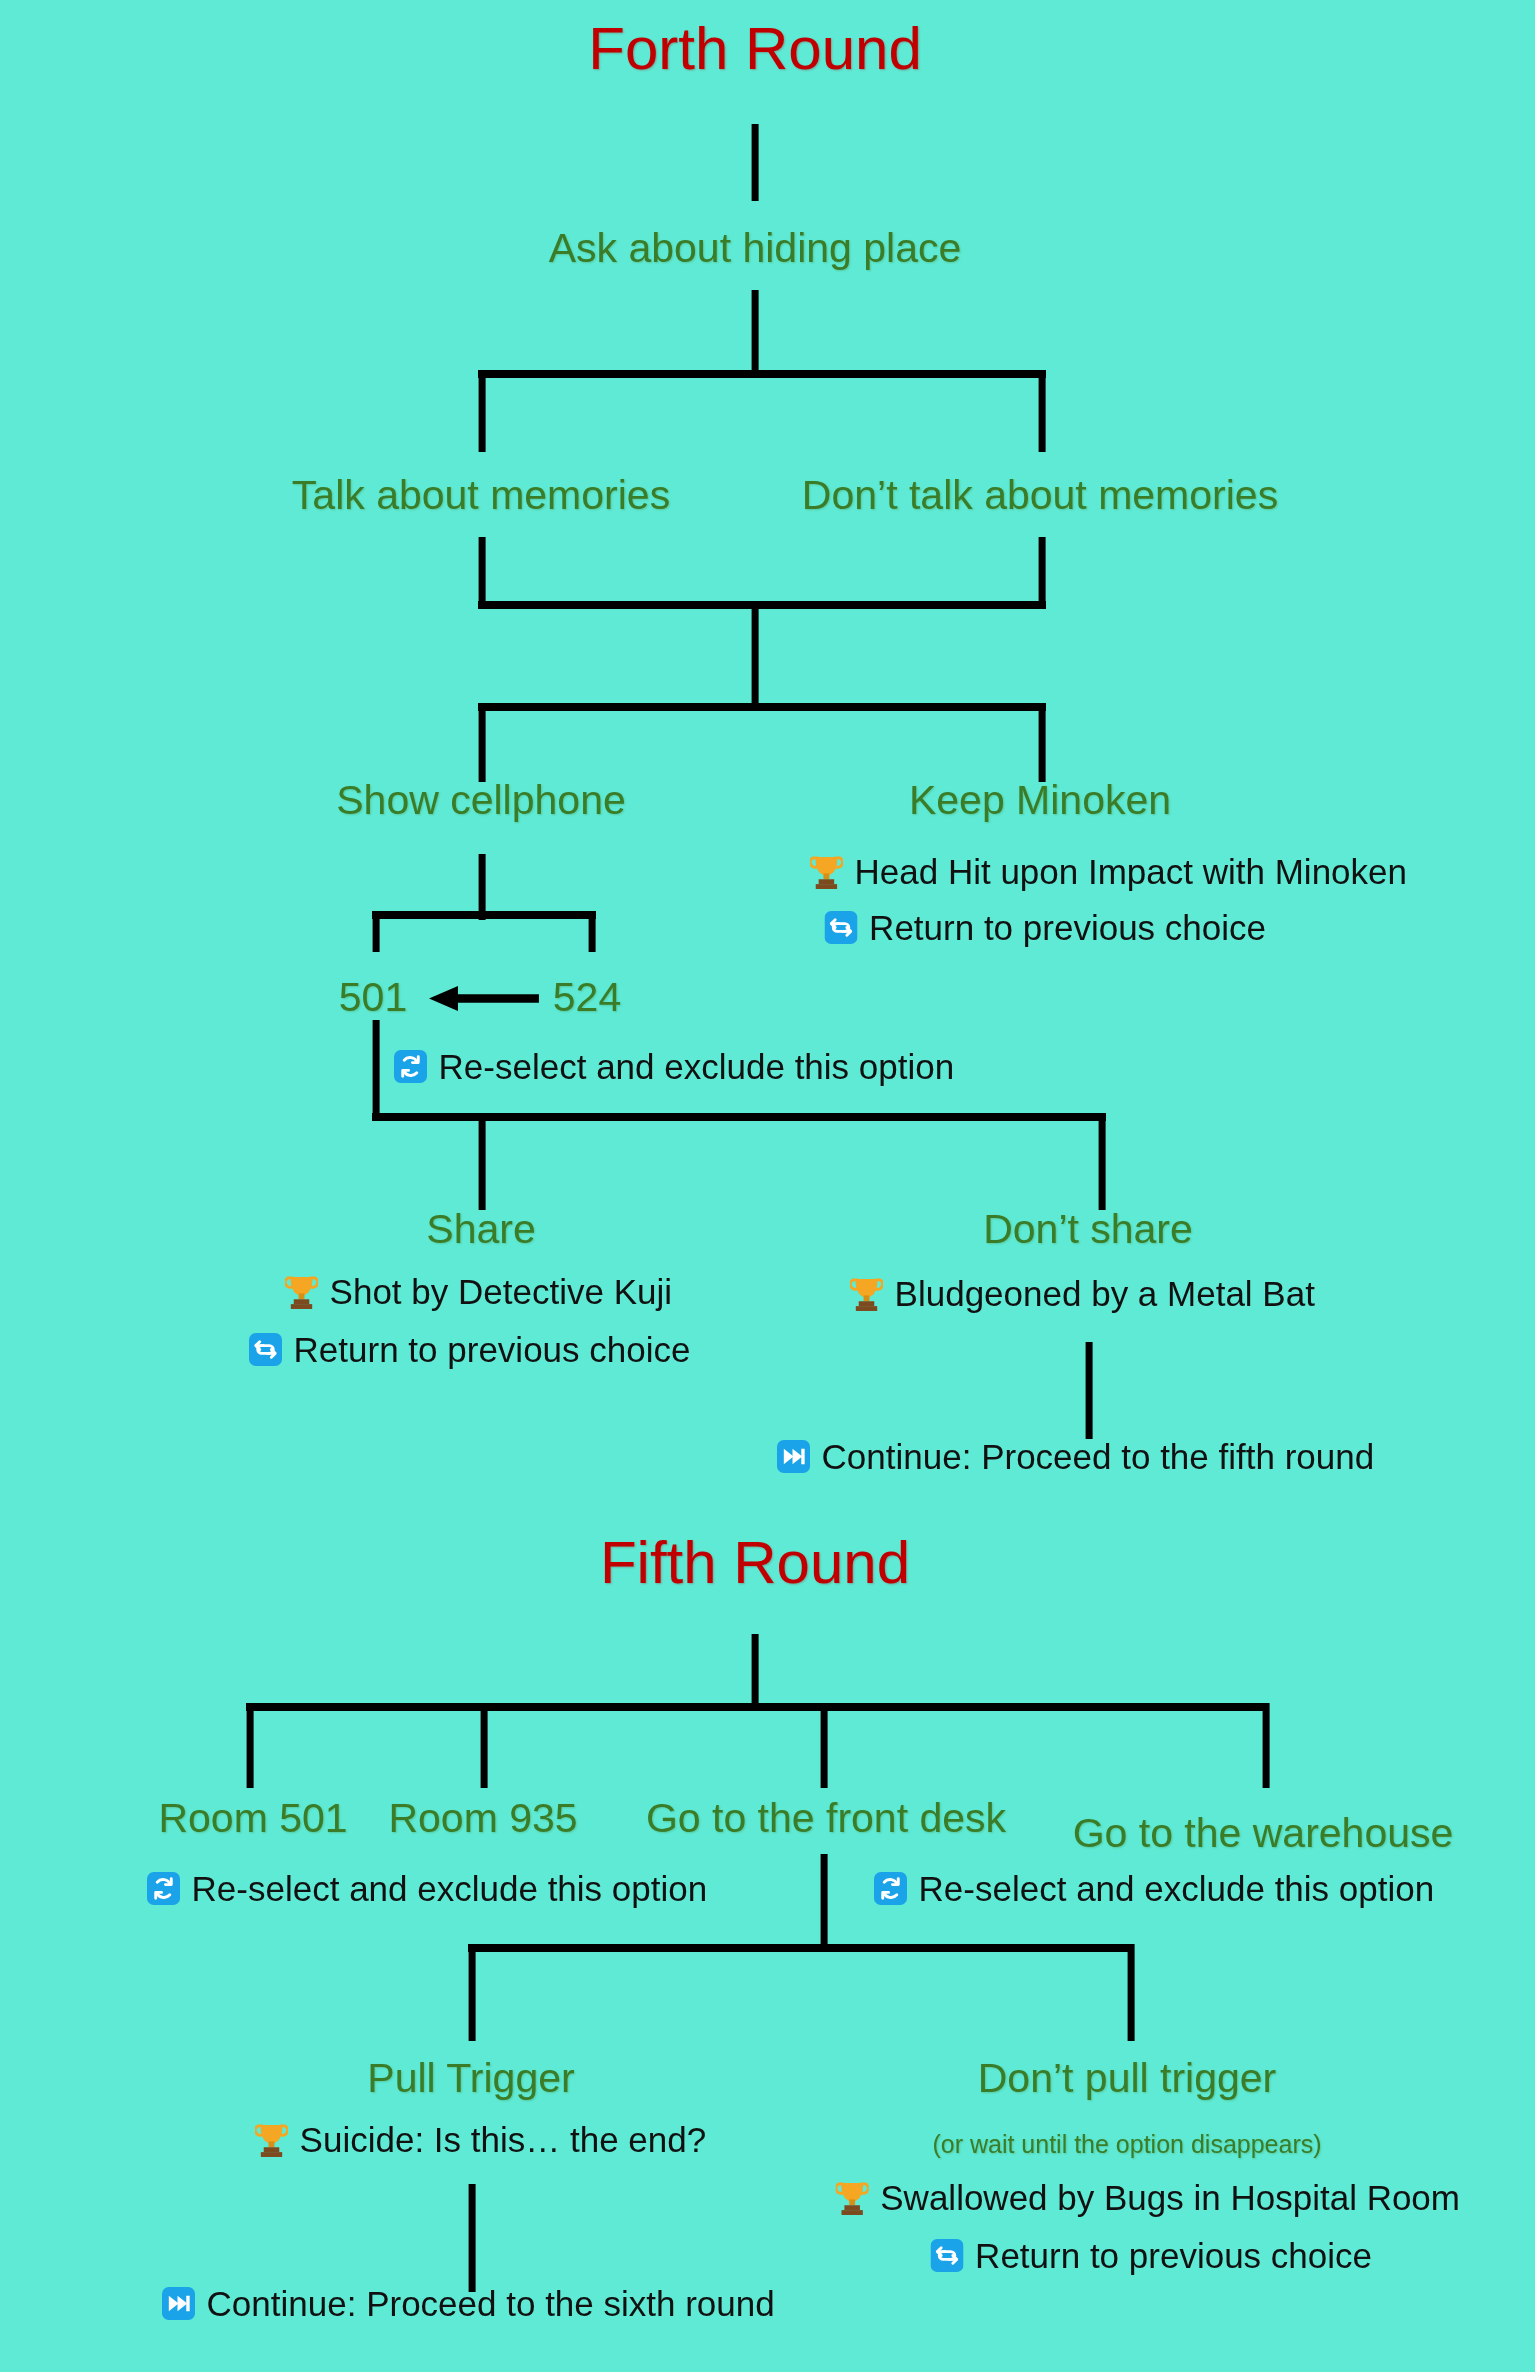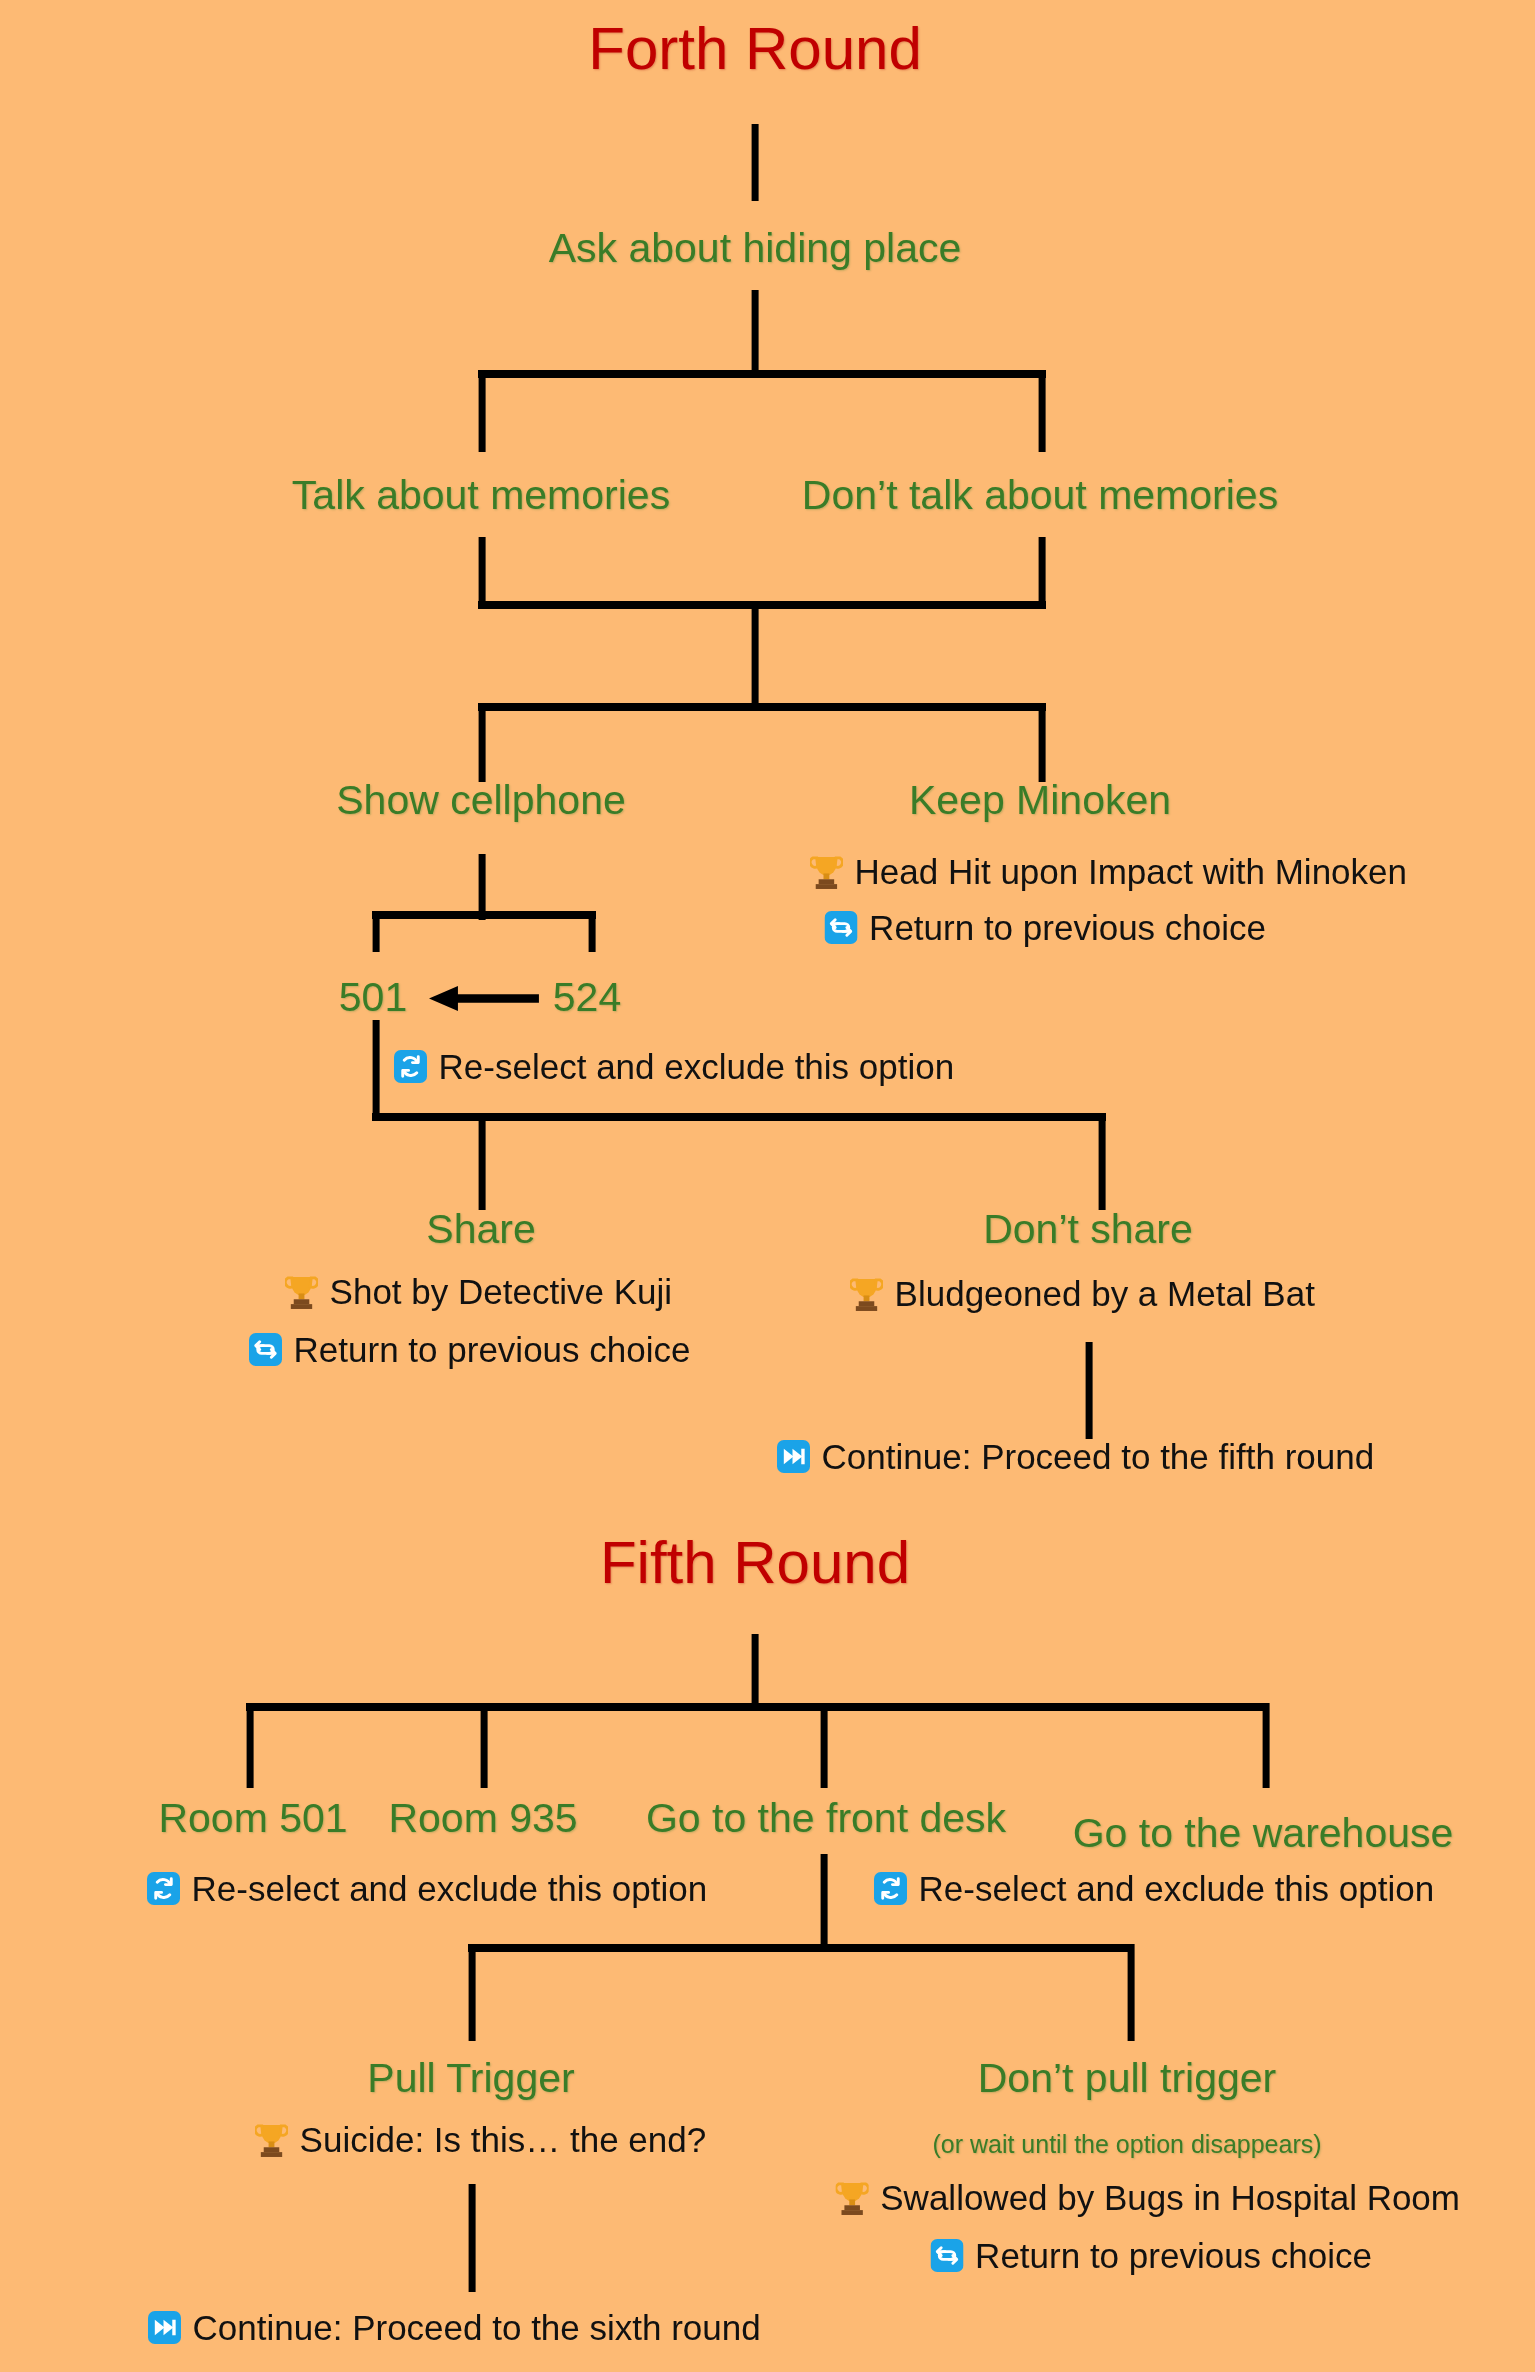--- a/index.html
+++ b/index.html
@@ -7,21 +7,21 @@
     padding: 0;
     background: #ffffff;
   }
   body {
     font-family: "Liberation Sans", sans-serif;
   }
   #canvas {
     position: relative;
     width: 1535px;
     height: 2372px;
-    background: #fdba74;
+    background: #5eead4;
     overflow: hidden;
   }
   
   .round-title {
     position: absolute;
     color: #C00000;
     font-size: 60px;
     line-height: 1;
     white-space: nowrap;
     font-weight: 400;
@@ -315,21 +315,21 @@
         <path d="M26 21 h-13 a4 4 0 0 1 0 -8 h2" fill="none" stroke="#FFFFFF" stroke-width="3" stroke-linecap="round"></path>
         <path d="M11 9 l-4 4 l4 4" fill="none" stroke="#FFFFFF" stroke-width="3" stroke-linecap="round" stroke-linejoin="round"></path>
         <path d="M23 25 l4 -4 l-4 -4" fill="none" stroke="#FFFFFF" stroke-width="3" stroke-linecap="round" stroke-linejoin="round"></path>
       </svg>
     </span>
     <span>Return to previous choice</span>
   </div>
 
   <div class="vline" style="left:472px; top:2184px; height:108px;"></div>
 
-  <div class="note" style="left:148px; top:2286px;margin-top:24px;">
+  <div class="note" style="left:162px; top:2286px;">
     <span class="icon">
       <svg width="33" height="33" viewBox="0 0 34 34">
         <rect x="0" y="0" width="34" height="34" rx="7" fill="#1AA3E8"></rect>
         <path d="M7 9 L17 17 L7 25 Z" fill="#FFFFFF"></path>
         <path d="M16 9 L26 17 L16 25 Z" fill="#FFFFFF"></path>
         <rect x="25" y="9" width="3.5" height="16" fill="#FFFFFF"></rect>
       </svg>
     </span>
     <span>Continue: Proceed to the sixth round</span>
   </div>

